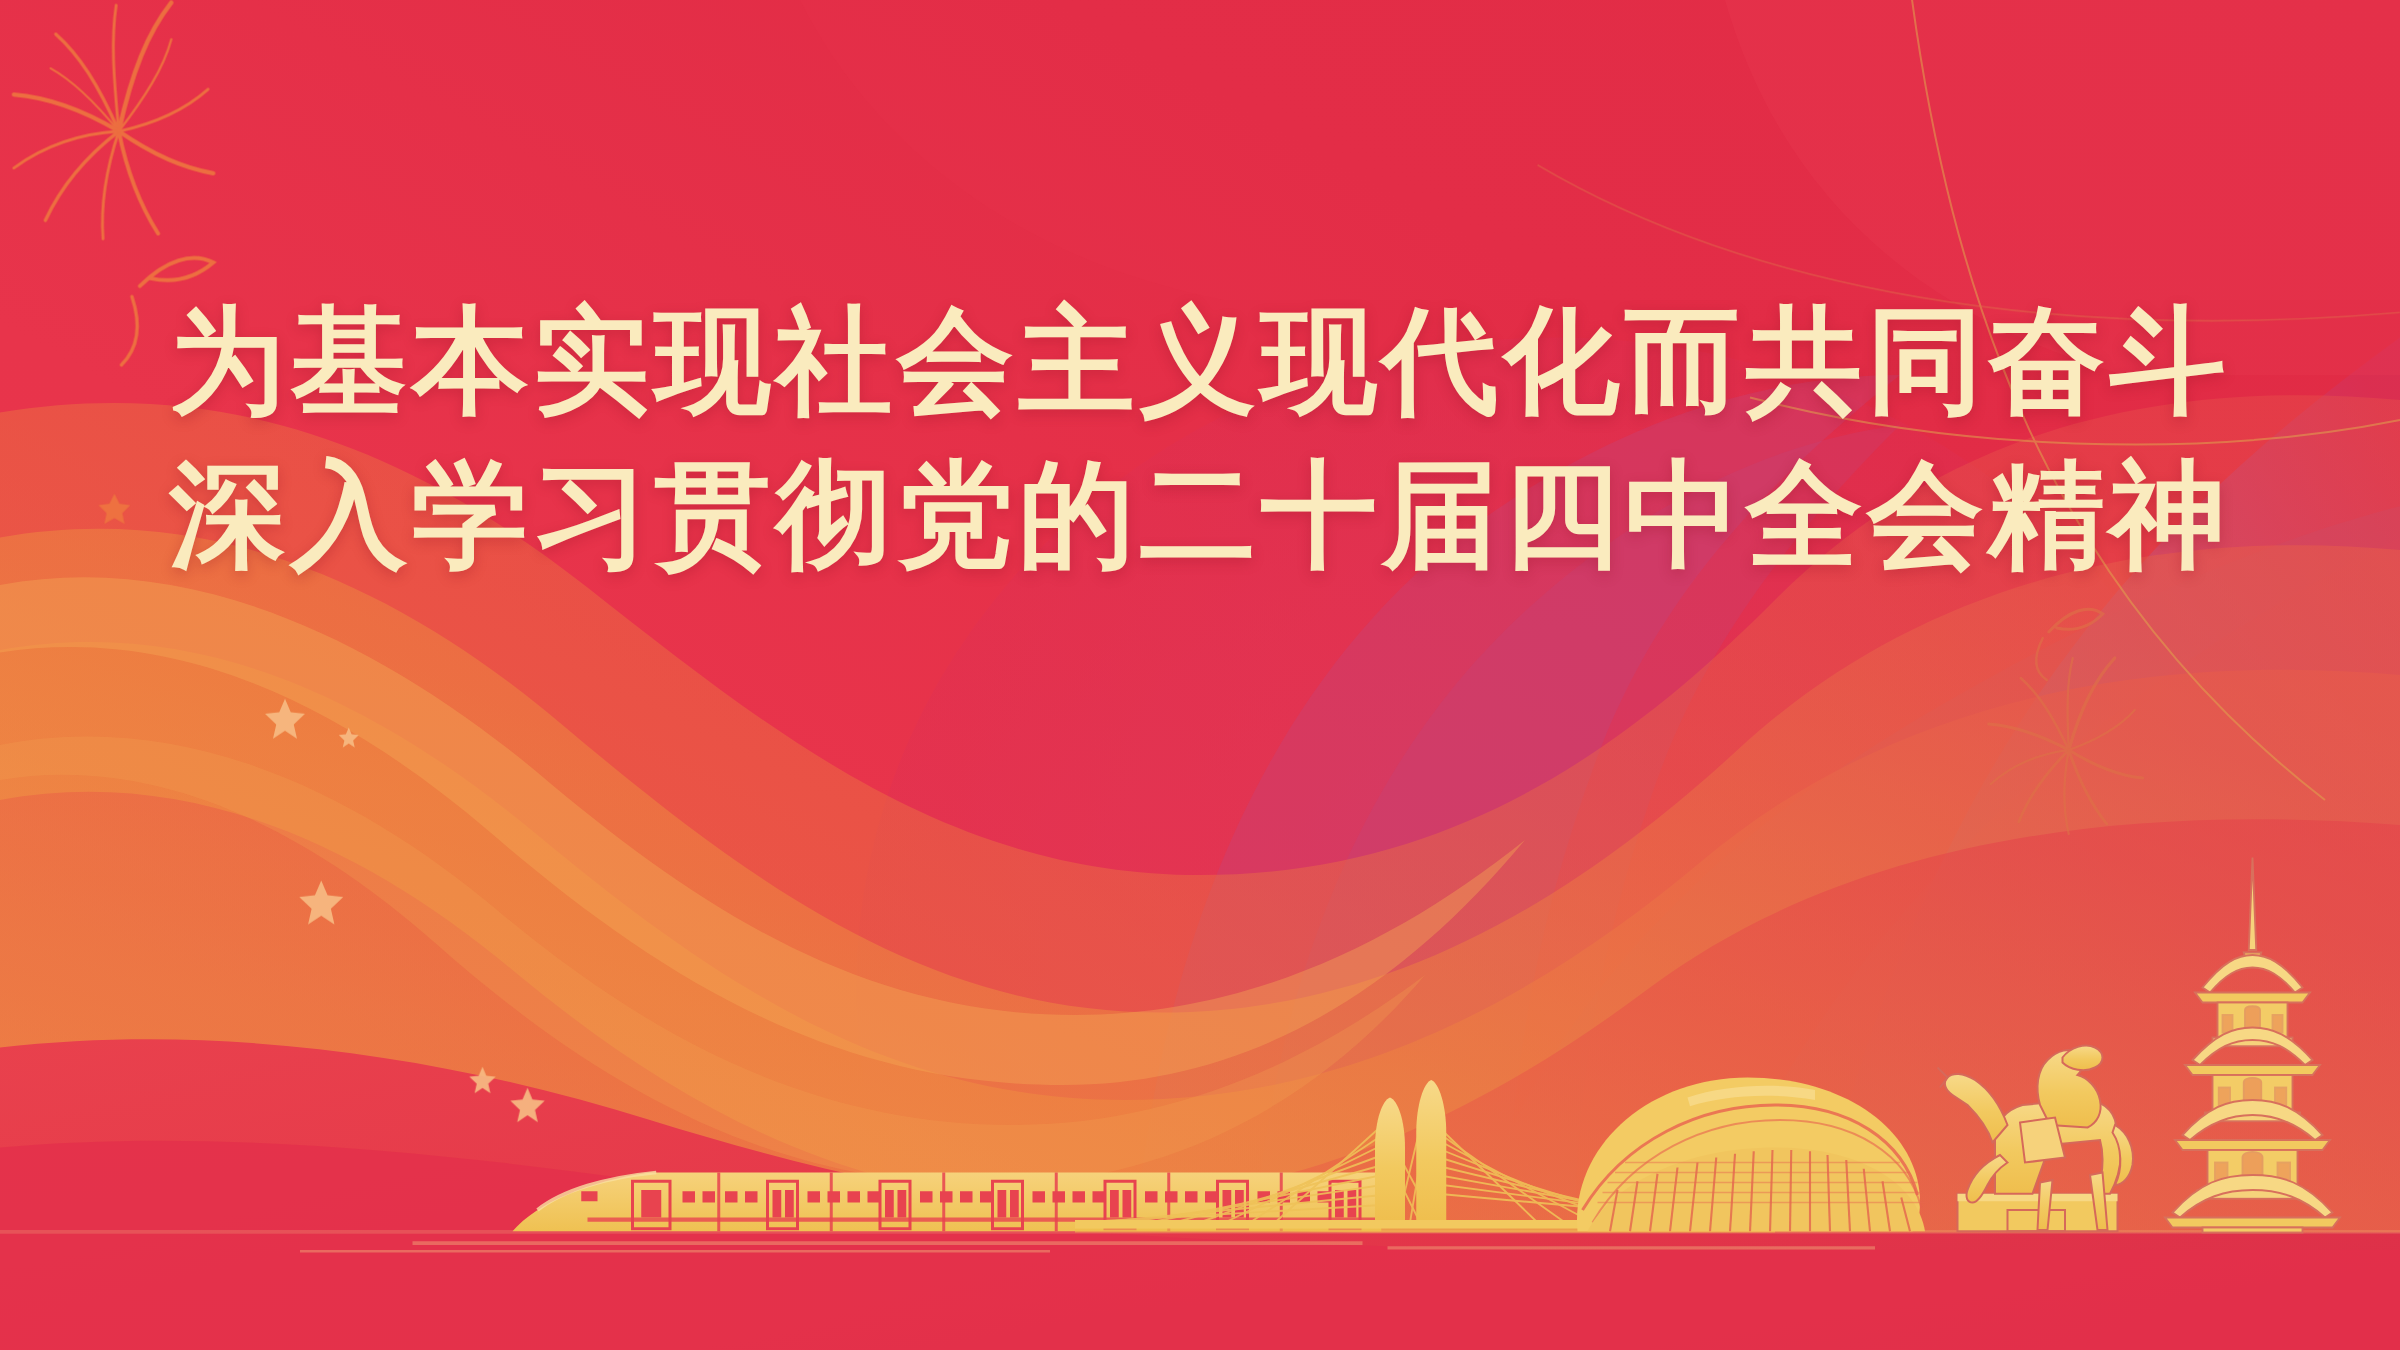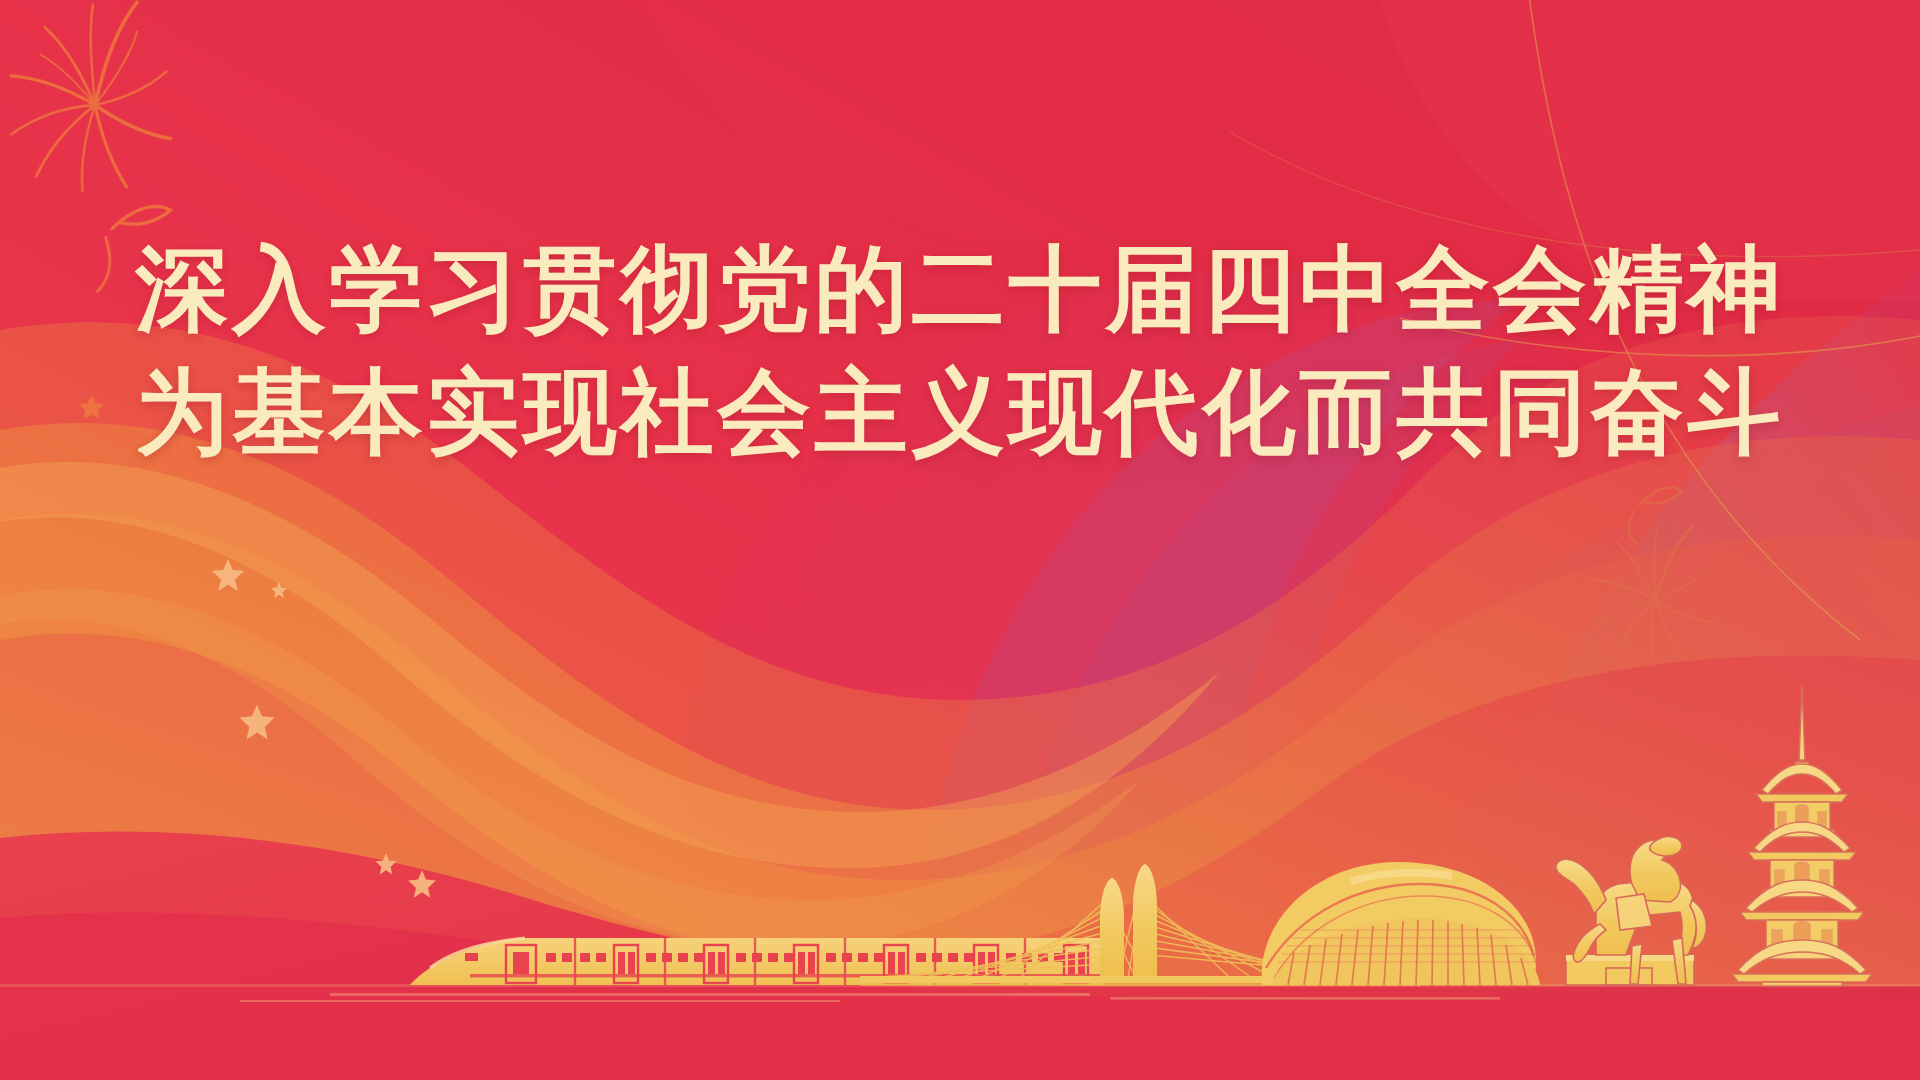--- a/index.html
+++ b/index.html
@@ -439,17 +439,17 @@
   </svg>
 
   <svg class="layer" viewBox="0 0 1920 1080" xmlns="http://www.w3.org/2000/svg">
     <g stroke="#D8705C" stroke-width="1.5">
 
       <rect x="1762" y="982" width="80" height="0" fill="#F3CC66"></rect>
     </g>
   </svg>
 
   <div id="title-block">
+    <span class="title-line">为基本实现社会主义现代化而共同奋斗</span>
     <span class="title-line">深入学习贯彻党的二十届四中全会精神</span>
-    <span class="title-line">为基本实现社会主义现代化而共同奋斗</span>
   </div>
 
 </div>
 
 </body></html>

